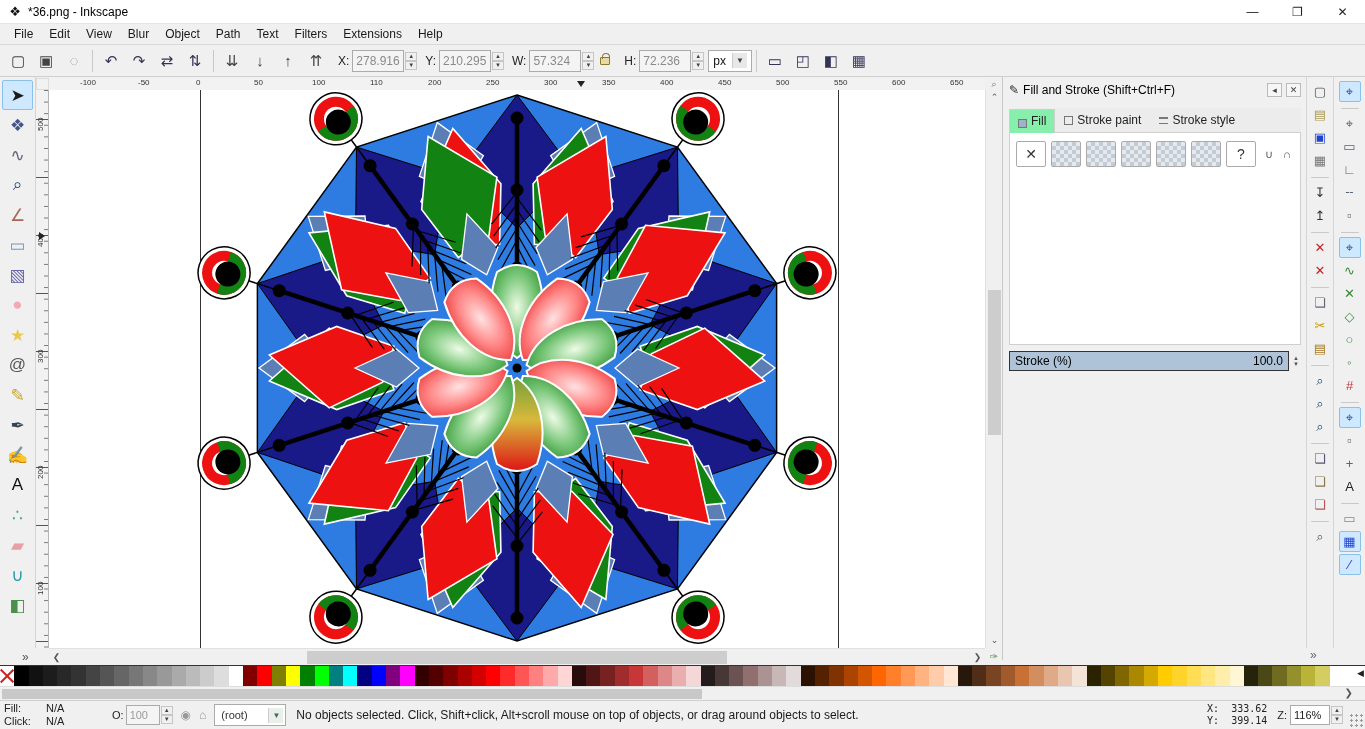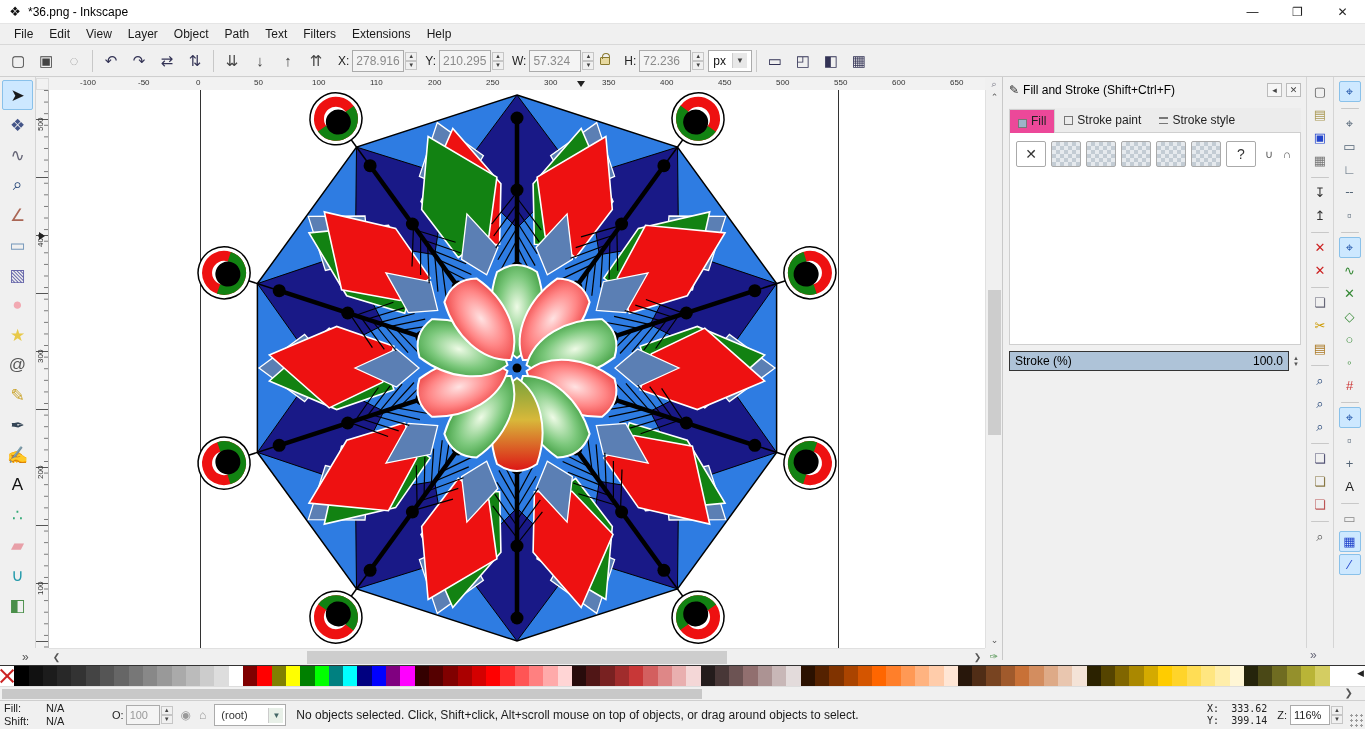--- a/index.html
+++ b/index.html
@@ -89,21 +89,21 @@
   #panel { position:absolute; left:6px; top:3px; width:292px; height:575px; }
   #panel-header { height:20px; display:flex; align-items:center; }
   #panel-header .ph-icon { font-size:12px; margin-right:4px; color:#222;}
   #panel-title { font-size:12px; color:#000000; }
   .ph-btn { width:15px; height:14px; border:1px solid #bbb; background:#f6f6f6; font-size:9px; line-height:12px;
     text-align:center; color:#444; margin-left:4px;}
   #panel-header .ph-spacer { flex:1; }
   #tabs { display:flex; margin-top:8px; border-bottom:1px solid #cfcfcf; background:#ececec;}
   .tab { display:flex; align-items:center; gap:4px; padding:4px 8px 5px; font-size:12px; color:#222;
     border:1px solid transparent; border-bottom:none;}
-  .tab.active { background:#ec4899; border-color:#cfcfcf; position:relative; top:1px;align-items:flex-end; }
+  .tab.active { background:#86efac; border-color:#cfcfcf; position:relative; top:1px;align-items:flex-end; }
   .tab .sq { width:9px; height:9px; border:1px solid #777; display:inline-block;}
   .tab .sq.filled { background:#9db3c8; }
   .tab .sq.lines { border:none; border-top:2px solid #777; border-bottom:1px solid #777; height:7px;}
   #tab-body { background:#fff; border:1px solid #cfcfcf; border-top:none; height:212px; position:relative;}
   #paint-row { display:flex; align-items:center; padding:8px 6px 6px; gap:5px;}
   .paint-btn { width:30px; height:26px; border:1px solid #aaa; border-radius:2px; display:flex; align-items:center;
     justify-content:center; font-size:14px; color:#333;
     background-image:linear-gradient(45deg,#c3ccd4 25%,transparent 25%,transparent 75%,#c3ccd4 75%),
       linear-gradient(45deg,#c3ccd4 25%,#e6eaee 25%,#e6eaee 75%,#c3ccd4 75%);
     background-size:8px 8px; background-position:0 0,4px 4px;}
@@ -174,21 +174,21 @@
       <div class="cap-btn">❐</div>
       <div class="cap-btn">✕</div>
     </div>
   </div>
 
   <div id="menubar">
 
   <div class="menu-item">File</div>
       <div class="menu-item">Edit</div>
       <div class="menu-item">View</div>
-      <div class="menu-item">Layer</div>
+      <div class="menu-item">Blur</div>
       <div class="menu-item">Object</div>
       <div class="menu-item">Path</div>
       <div class="menu-item">Text</div>
       <div class="menu-item">Filters</div>
       <div class="menu-item">Extensions</div>
       <div class="menu-item">Help</div>
     </div>
 
   <div id="ctrlbar">
     <span id="ctrl-left" style="display:flex;align-items:center;">
@@ -847,21 +847,21 @@
   <div id="palette-left-arrow">◀</div>
   <div id="palette-scroll">
     <div id="palette-scroll-thumb"></div>
     <div id="palette-scroll-arrow">❯</div>
   </div>
 
   <div id="statusbar">
     <div id="fs-block">
       <span>Fill:</span>
       <span>N/A</span>
-      <span>Shift:</span>
+      <span>Click:</span>
       <span>N/A</span>
     </div>
     <span id="o-label">O:</span>
     <input id="opacity-input" value="100" style="">
     <span class="spinner">
         <span>▲</span>
         <span>▼</span>
       </span>
     <span class="mini-icon">◉</span>
     <span class="mini-icon">⌂</span>

